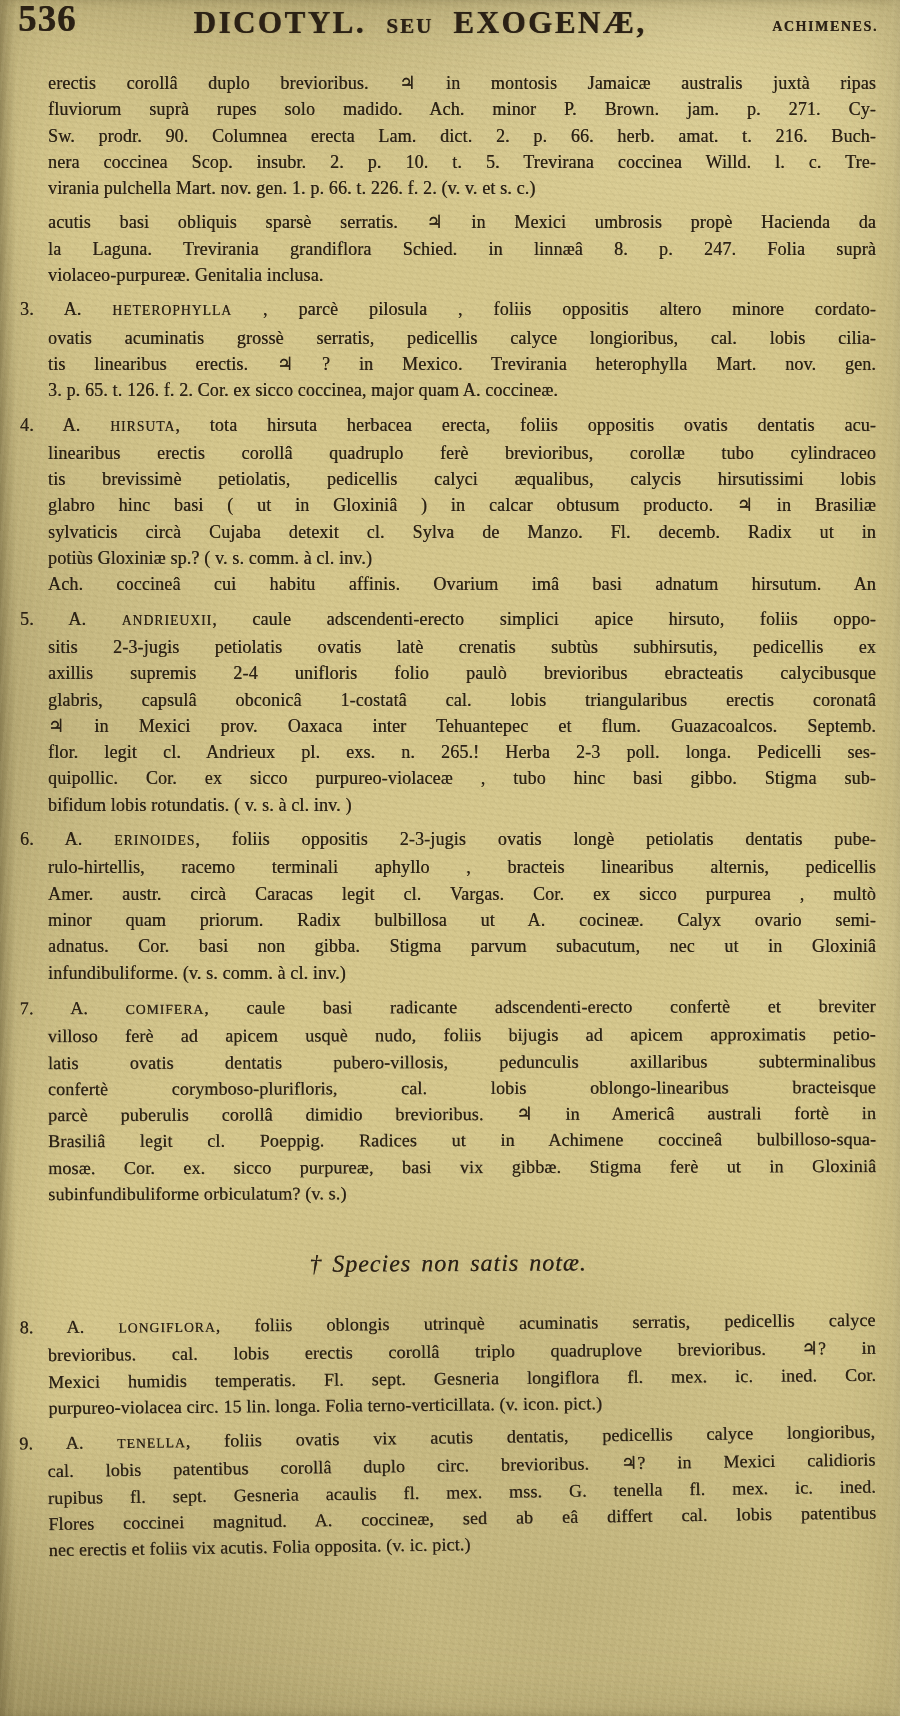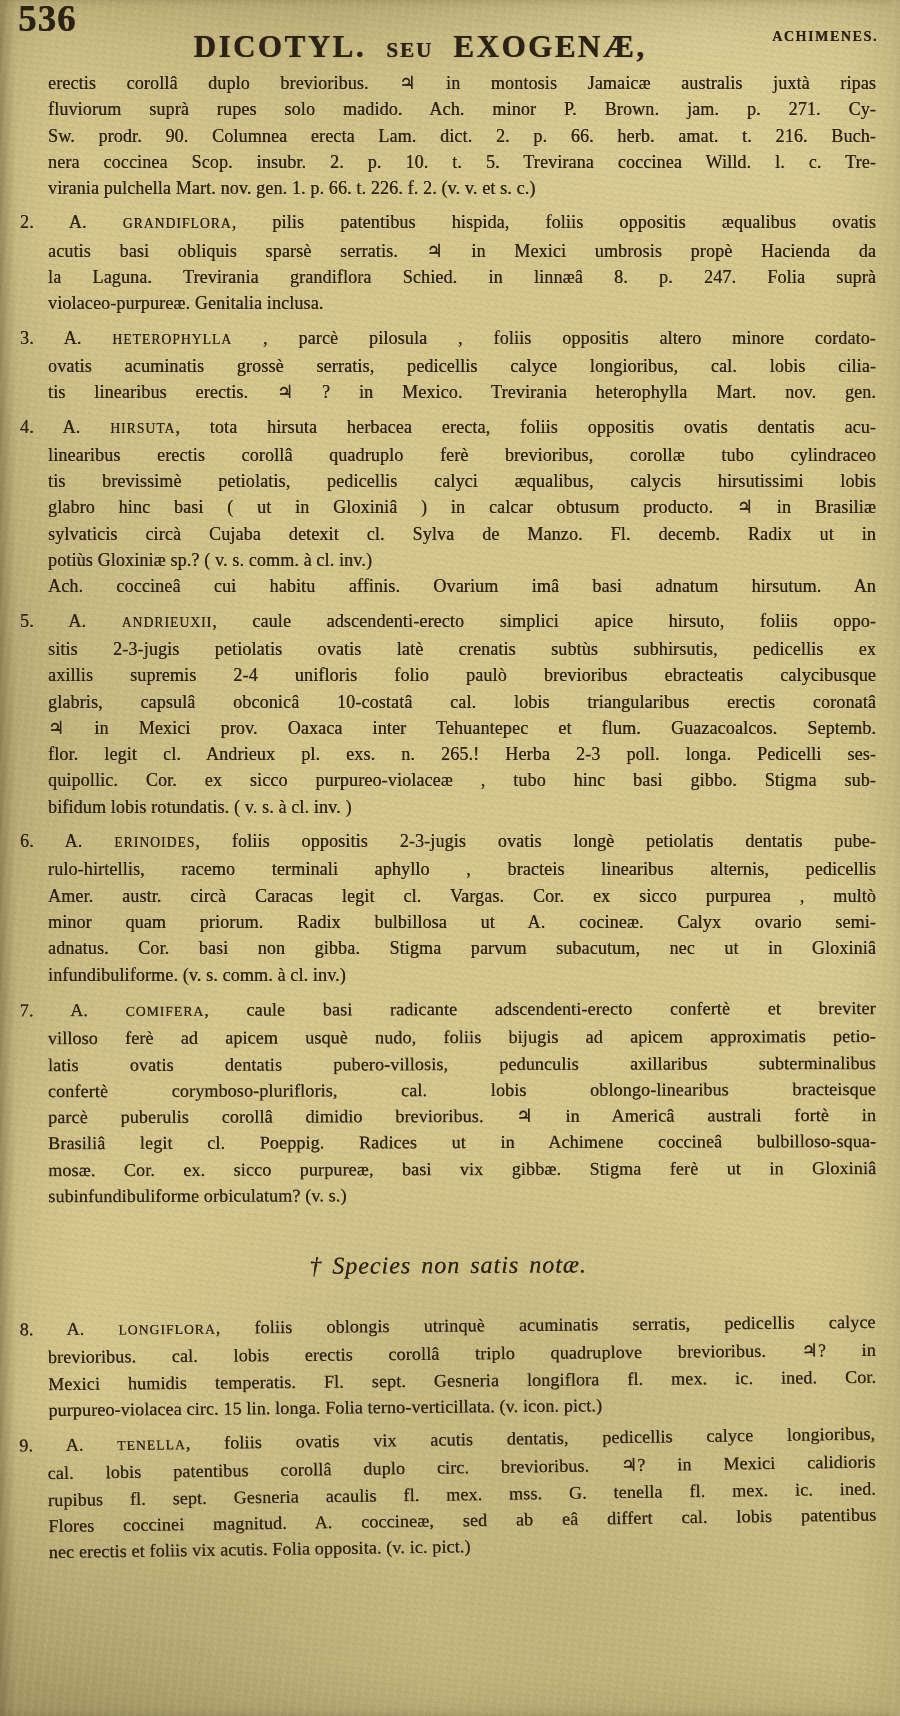--- a/index.html
+++ b/index.html
@@ -44,25 +44,24 @@
   .pagenum {
     position: absolute; left: 18px; top: 6px;
     font-size: 37px; font-weight: bold; letter-spacing: 1px;
     text-shadow: 0.5px 0.3px 0.6px rgba(43,33,21,0.8);
   }
   .title {
     position: absolute; left: 0; right: 60px; top: 10px;
     text-align: center; font-weight: bold;
     font-size: 31px; letter-spacing: 2.5px; word-spacing: 10px;
     text-shadow: 0.5px 0.3px 0.7px rgba(43,33,21,0.8);
-    margin-top: 24px;
   }
   .title .seu { font-size: 21px; letter-spacing: 2px; }
   .runright {
-    position: absolute; right: 22px; top: 24px;
+    position: absolute; right: 22px; top: 14px;
     font-size: 14px; font-weight: bold; letter-spacing: 1.6px;
     text-shadow: 0.3px 0.2px 0.5px rgba(43,33,21,0.7);
   }
 
   
   .bodytext { padding: 8px 24px 0 20px; }
   .para { margin-left: 28px; margin-bottom: 8px; }
   .line {
     text-align: justify;
     text-align-last: justify;
@@ -107,44 +106,44 @@
 
     <main class="bodytext" id="page-body">
         <div class="para">
           <div class="line first">erectis corollâ duplo brevioribus. ♃ in montosis Jamaicæ australis juxtà ripas</div>
           <div class="line">fluviorum suprà rupes solo madido. Ach. minor P. Brown. jam. p. 271. Cy-</div>
           <div class="line">Sw. prodr. 90. Columnea erecta Lam. dict. 2. p. 66. herb. amat. t. 216. Buch-</div>
           <div class="line">nera coccinea Scop. insubr. 2. p. 10. t. 5. Trevirana coccinea Willd. l. c. Tre-</div>
           <div class="line last">virania pulchella Mart. nov. gen. 1. p. 66. t. 226. f. 2. (v. v. et s. c.)</div>
         </div>
         <div class="para">
-          <div class="line first hang"><span>2. </span><span>A. </span><span class="species">GRANDIFLORA</span>, pilis patentibus hispida, foliis oppositis æqualibus ovatis</div>
           <div class="line">acutis basi obliquis sparsè serratis. ♃ in Mexici umbrosis propè Hacienda da</div>
           <div class="line">la Laguna. Trevirania grandiflora Schied. in linnæâ 8. p. 247. Folia suprà</div>
           <div class="line last">violaceo-purpureæ. Genitalia inclusa.</div>
         </div>
         <div class="para">
           <div class="line first hang"><span>3. </span><span>A. </span><span class="species">HETEROPHYLLA</span> , parcè pilosula , foliis oppositis altero minore cordato-</div>
           <div class="line">ovatis acuminatis grossè serratis, pedicellis calyce longioribus, cal. lobis cilia-</div>
           <div class="line">tis linearibus erectis. ♃ ? in Mexico. Trevirania heterophylla Mart. nov. gen.</div>
+          <div class="line last">3. p. 65. t. 126. f. 2. Cor. ex sicco coccinea, major quam A. coccineæ.</div>
         </div>
         <div class="para">
           <div class="line first hang"><span>4. </span><span>A. </span><span class="species">HIRSUTA</span>, tota hirsuta herbacea erecta, foliis oppositis ovatis dentatis acu-</div>
           <div class="line">linearibus erectis corollâ quadruplo ferè brevioribus, corollæ tubo cylindraceo</div>
           <div class="line">tis brevissimè petiolatis, pedicellis calyci æqualibus, calycis hirsutissimi lobis</div>
           <div class="line">glabro hinc basi ( ut in Gloxiniâ ) in calcar obtusum producto. ♃ in Brasiliæ</div>
           <div class="line">sylvaticis circà Cujaba detexit cl. Sylva de Manzo. Fl. decemb. Radix ut in</div>
           <div class="line last">potiùs Gloxiniæ sp.? ( v. s. comm. à cl. inv.)</div>
           <div class="line">Ach. coccineâ cui habitu affinis. Ovarium imâ basi adnatum hirsutum. An</div>
         </div>
         <div class="para">
           <div class="line first hang"><span>5. </span><span>A. </span><span class="species">ANDRIEUXII</span>, caule adscendenti-erecto simplici apice hirsuto, foliis oppo-</div>
           <div class="line">sitis 2-3-jugis petiolatis ovatis latè crenatis subtùs subhirsutis, pedicellis ex</div>
           <div class="line">axillis supremis 2-4 unifloris folio paulò brevioribus ebracteatis calycibusque</div>
-          <div class="line">glabris, capsulâ obconicâ 10-costatâ cal. lobis triangularibus erectis coronatâ</div>
+          <div class="line">glabris, capsulâ obconicâ 1-costatâ cal. lobis triangularibus erectis coronatâ</div>
           <div class="line">♃ in Mexici prov. Oaxaca inter Tehuantepec et flum. Guazacoalcos. Septemb.</div>
           <div class="line">flor. legit cl. Andrieux pl. exs. n. 265.! Herba 2-3 poll. longa. Pedicelli ses-</div>
           <div class="line">quipollic. Cor. ex sicco purpureo-violaceæ , tubo hinc basi gibbo. Stigma sub-</div>
           <div class="line last">bifidum lobis rotundatis. ( v. s. à cl. inv. )</div>
         </div>
         <div class="para">
           <div class="line first hang"><span>6. </span><span>A. </span><span class="species">ERINOIDES</span>, foliis oppositis 2-3-jugis ovatis longè petiolatis dentatis pube-</div>
           <div class="line">rulo-hirtellis, racemo terminali aphyllo , bracteis linearibus alternis, pedicellis</div>
           <div class="line">Amer. austr. circà Caracas legit cl. Vargas. Cor. ex sicco purpurea , multò</div>
           <div class="line">minor quam priorum. Radix bulbillosa ut A. cocineæ. Calyx ovario semi-</div>

